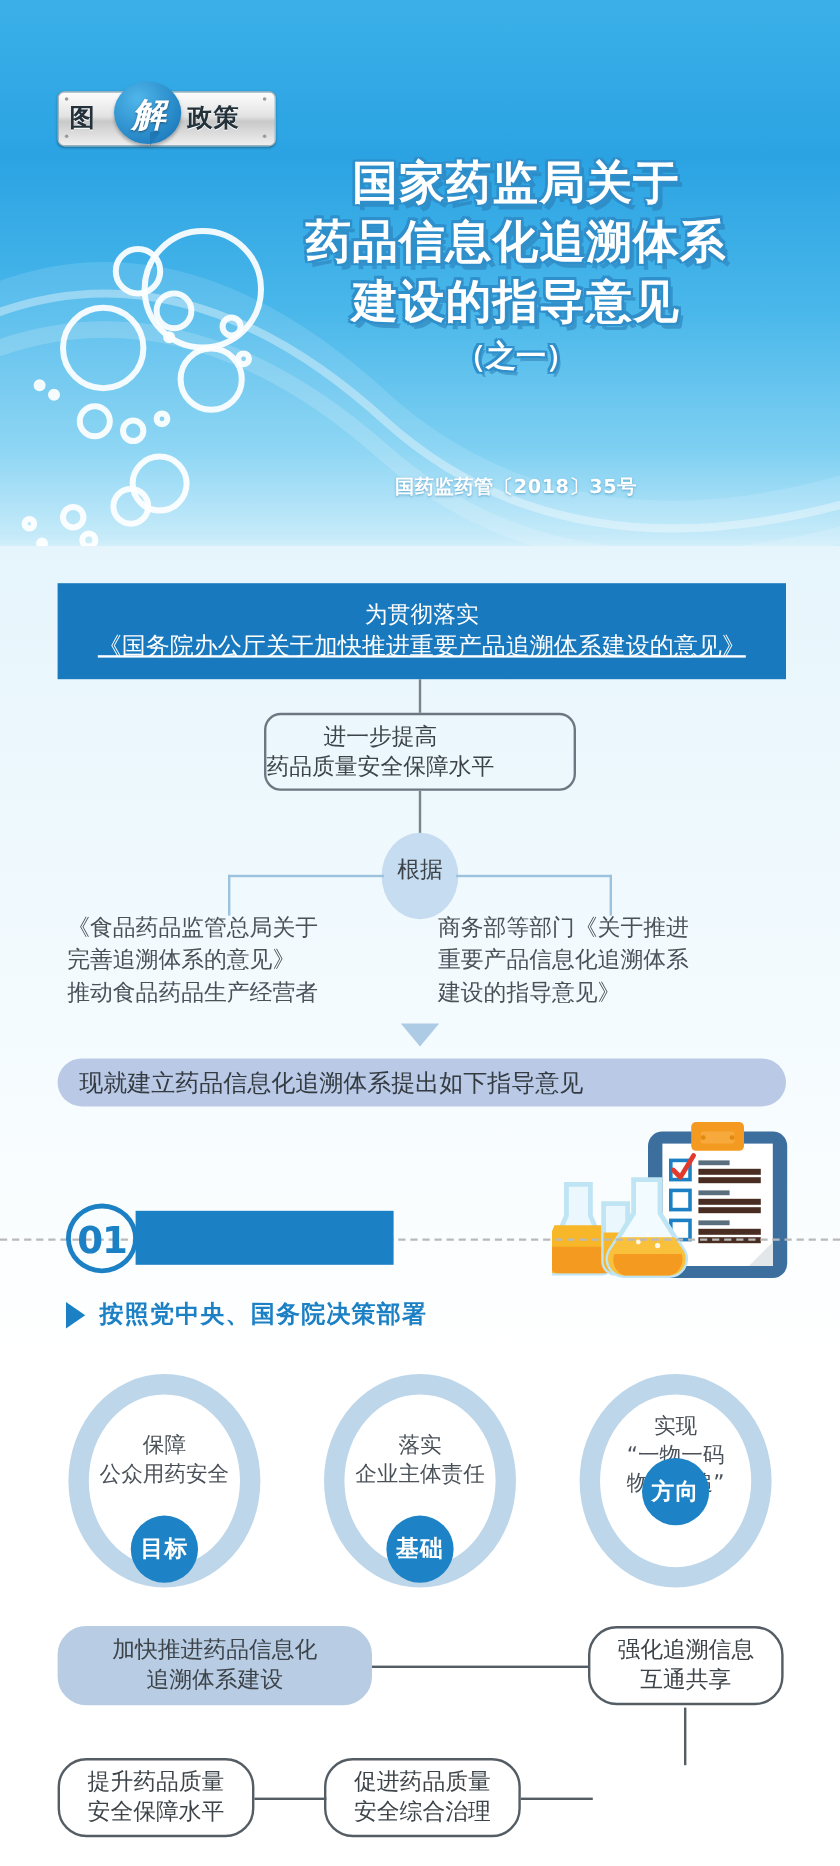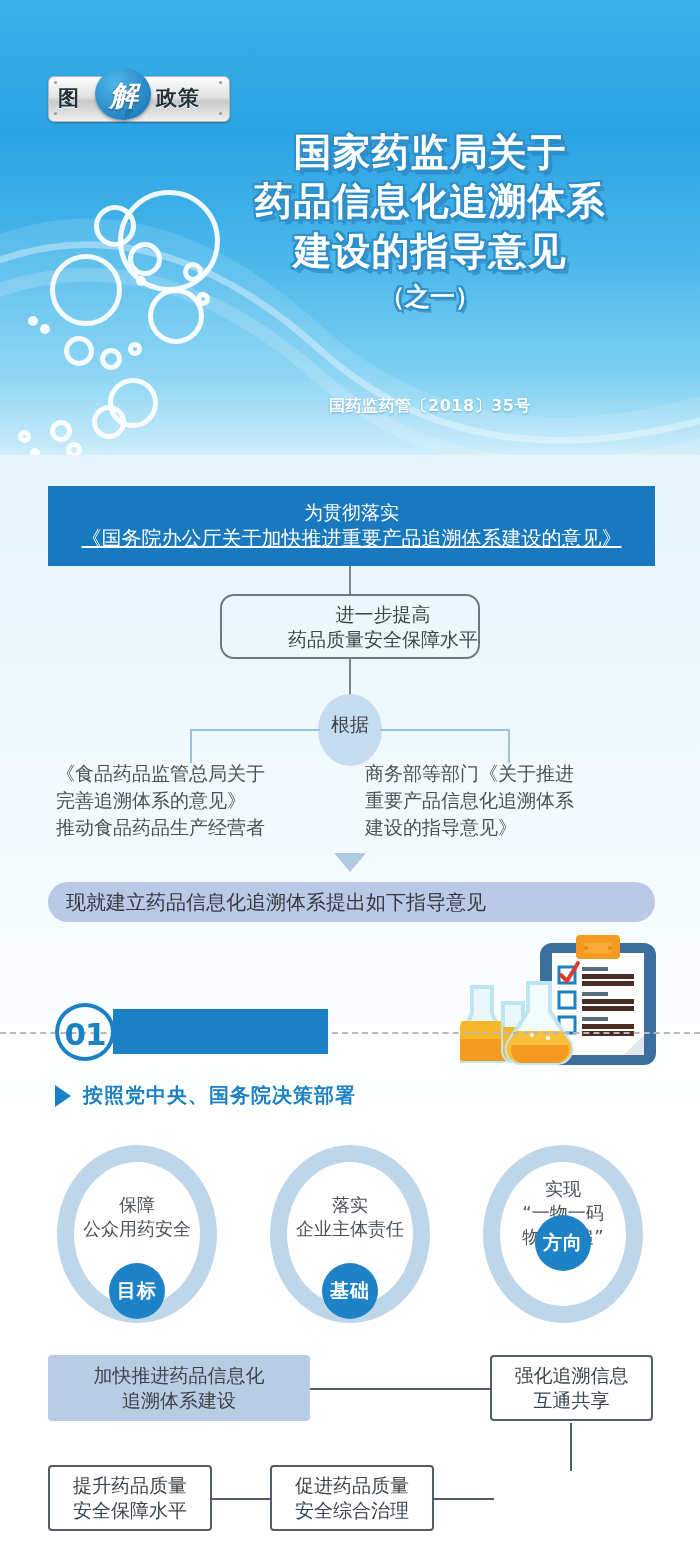--- a/index.html
+++ b/index.html
@@ -96,21 +96,21 @@
     box-sizing:border-box;
   }
   .blue-banner .bt{
     color:#fff;text-align:center;line-height:1.35;font-size:19px;
   }
   .blue-banner .bt .l1{font-size:19px;}
   .blue-banner .bt .l2{font-size:20px;text-decoration:underline;}
 
   .rbox{
     position:absolute;border:2px solid #6e7781;border-radius:14px;background:transparent;
-    display:flex;align-items:center;justify-content:flex-end;text-align:center;
+    display:flex;align-items:center;justify-content:flex-start;text-align:center;
     color:#3d4449;box-sizing:border-box;line-height:1.3;
   }
 
   .vline{position:absolute;background:#7b848c;width:2px;}
   .hline{position:absolute;background:#9cc2de;height:2px;}
   .vline-l{position:absolute;background:#9cc2de;width:2px;}
 
   .ref{
     position:absolute;font-size:19px;color:#4a5158;line-height:1.42;
   }
@@ -168,21 +168,21 @@
     position:absolute;width:160px;text-align:center;font-size:18px;color:#4a5158;line-height:1.32;
   }
   .badge{
     position:absolute;width:56px;height:56px;border-radius:50%;background:#1d83c6;
     display:flex;align-items:center;justify-content:center;
   }
   .badge span{font-size:19px;font-weight:bold;color:#fff;letter-spacing:1px;}
 
   
   .fbox{
-    position:absolute;border:2px solid #555d64;border-radius:4px;
+    position:absolute;border:2px solid #555d64;border-radius:24px;
     display:flex;align-items:center;justify-content:center;text-align:center;
     font-size:19px;color:#3d4449;line-height:1.33;box-sizing:border-box;
   }
   .fbox.fill{background:#b8cce4;border-color:#b8cce4;}
   .conn{position:absolute;background:#555d64;}
 
   
   #lab{position:absolute;left:460px;top:480px;width:210px;height:140px;}
 </style>
 </head>

